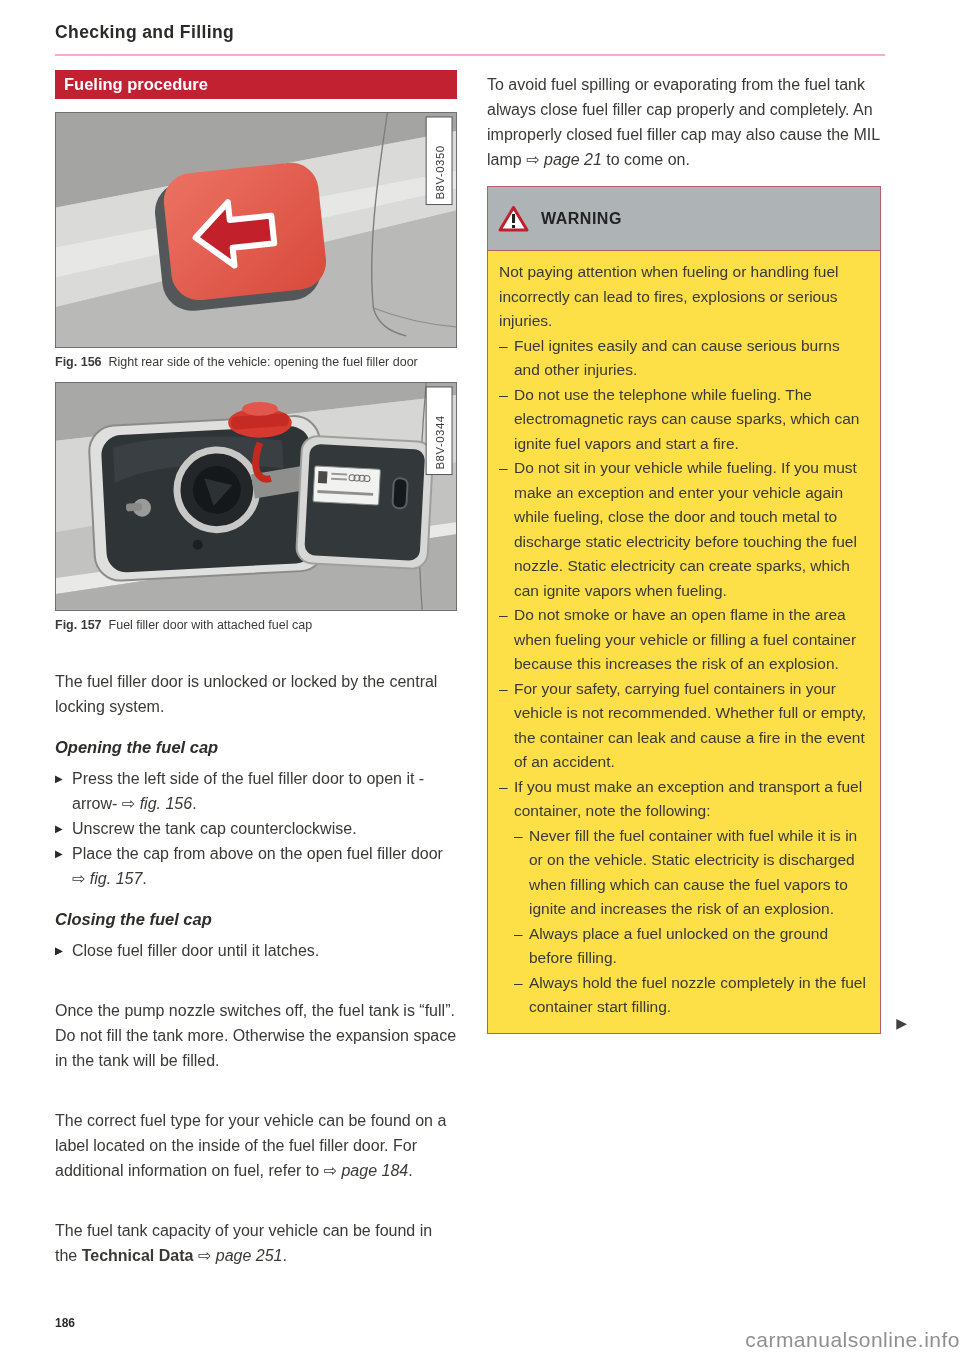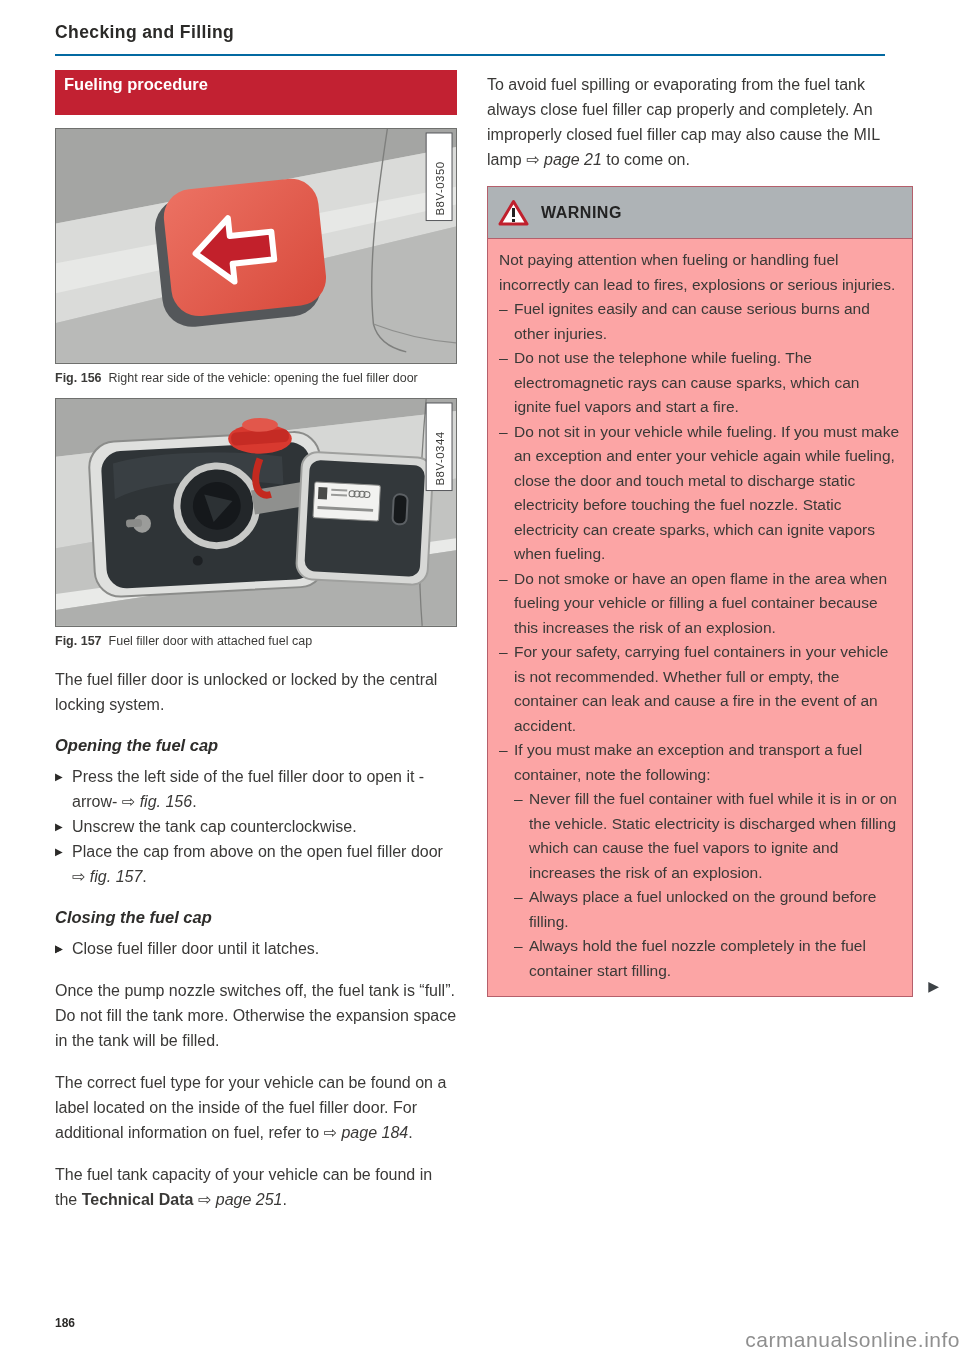--- a/index.html
+++ b/index.html
@@ -4,51 +4,51 @@
 <style>
   * { margin:0; padding:0; box-sizing:border-box; }
   html,body { background:#ffffff; }
   body {
     width:960px; height:1361px; position:relative; overflow:hidden;
     font-family:"Liberation Sans", sans-serif; color:#3a3937;
   }
   .page-header { position:absolute; left:55px; top:22px; width:830px; }
   .page-header h1 {
     font-size:17.5px; font-weight:bold; color:#2b2a28; letter-spacing:.4px;
-    padding-bottom:11px; border-bottom:2px solid #0369a1;
+    padding-bottom:11px; border-bottom:2px solid #f9a8d4;
   }
   .col-left  { position:absolute; left:55px;  top:70px; width:402px; }
-  .col-right { position:absolute; left:487px; top:72px; width:426px; }
+  .col-right { position:absolute; left:487px; top:72px; width:394px; }
 
   .banner {
     background:#c22132; color:#ffffff; font-weight:bold; font-size:16.5px;
-    height:45px; line-height:29px; padding-left:9px; margin-bottom:13px;
+    height:29px; line-height:29px; padding-left:9px; margin-bottom:13px;
   }
   .figure { margin-top:0; }
   .figure + .figure { margin-top:12px; }
   .figimg { display:block; width:402px; border:1px solid #6f706e; background:#c6c7c5; }
   .figcap { margin-top:6px; font-size:12.5px; line-height:16.5px; color:#3b3a38; }
   .figcap .figlab { font-weight:bold; margin-right:7px; }
 
-  p.body-par { font-size:16px; line-height:25px; margin-top:17px; }
+  p.body-par { font-size:16px; line-height:25px; margin-top:35px; }
   .subhead { font-size:16.5px; font-weight:bold; color:#2e2d2b; margin-top:19px;font-style:italic; }
   .steps { margin-top:9px; }
   .step { position:relative; padding-left:17px; font-size:16px; line-height:25px; }
   .step .bullet { position:absolute; left:0; top:0; font-size:10px; color:#2b2a28; line-height:25px; }
   .xref { font-style:italic; }
   .arrow { font-style:normal; }
   .bold { font-weight:bold; }
 
   .warnbox { position:relative; margin-top:14px; border:1px solid #b55f6b; }
   .warnhead {
     background:#aeb3b6; display:flex; align-items:center; gap:12px;
-    padding:12px 10px; border-bottom:1px solid #b55f6b;
+    padding:18px 10px; border-bottom:1px solid #b55f6b;
   }
   .warnhead .wtitle { font-size:16px; font-weight:bold; color:#232323; letter-spacing:.5px; }
-  .warnbody { background:#fca5a5; padding:9px 12px 13px 11px; font-size:15.5px; line-height:24.5px; }
+  .warnbody { background:#fde047; padding:9px 12px 13px 11px; font-size:15.5px; line-height:24.5px; }
   .witem { position:relative; padding-left:15px; }
   .witem .dash { position:absolute; left:0; top:0; }
   .wsub { margin-left:15px; }
   .cont-marker { position:absolute; right:-27px; bottom:2px; font-size:14px; color:#3d4246; }
 
   .page-number { position:absolute; left:55px; top:1316px; font-size:12px; font-weight:bold; color:#2b2a28;text-align:right; }
   .watermark { position:absolute; right:0px; top:1328px; font-size:21px; color:#8f8f8f; letter-spacing:.5px; }
 </style>
 </head>
 <body>

